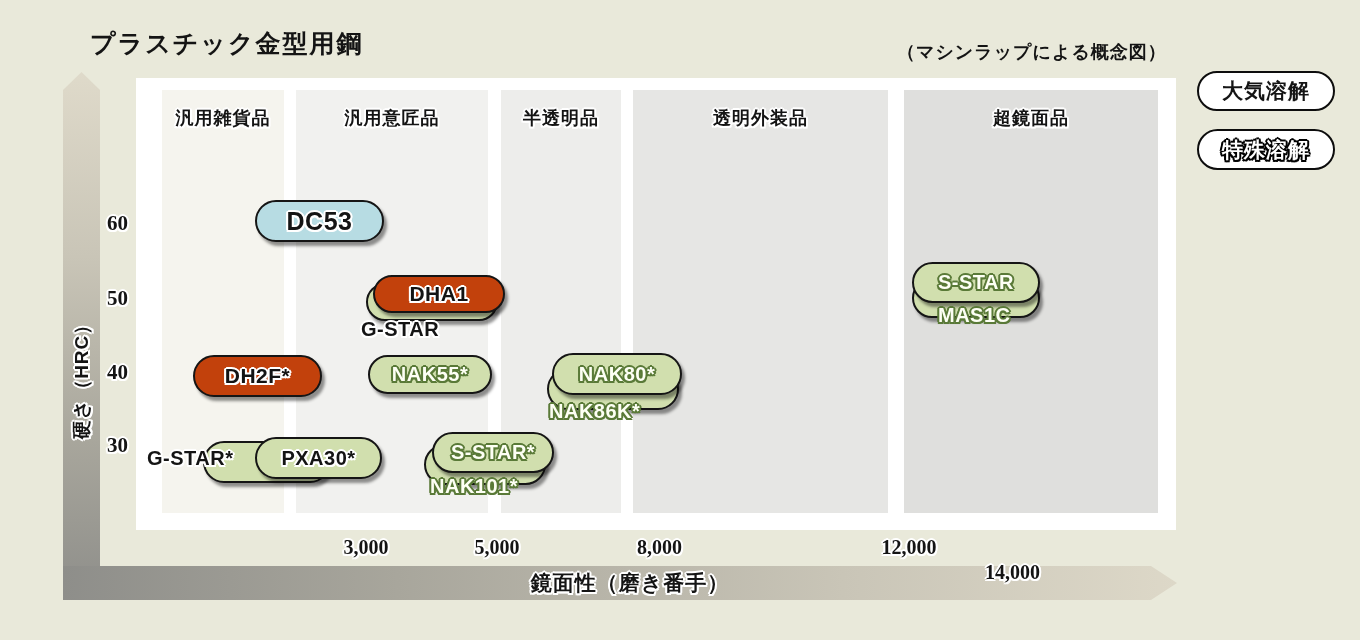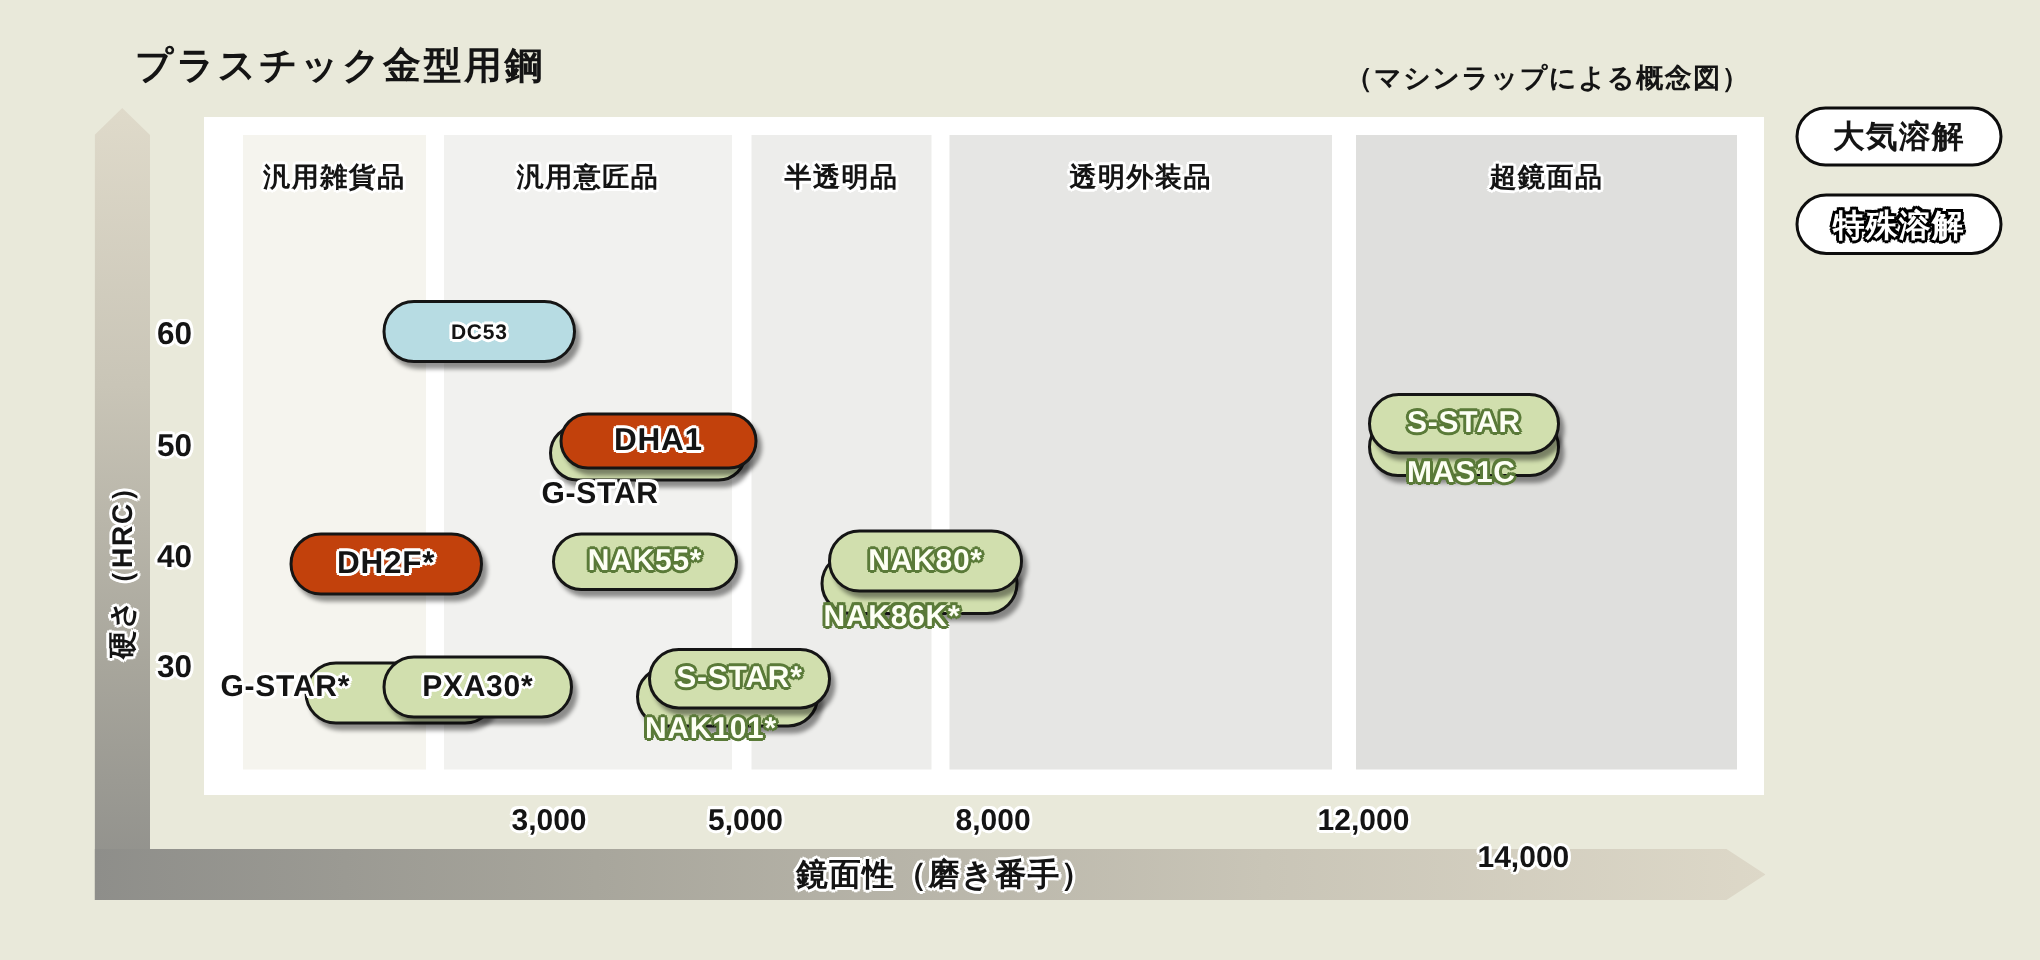--- a/index.html
+++ b/index.html
@@ -44,21 +44,21 @@
   }
   .axis-bar{z-index:0;}
   .y-bar{
     background:linear-gradient(180deg,#dfdaca 0%,#c9c5b7 35%,#a8a69c 70%,#8e8e8a 100%);
     clip-path:polygon(50% 0,100% 18px,100% 100%,0 100%,0 18px);
   }
   .x-bar{
     background:linear-gradient(90deg,#8e8e8a 0%,#a8a69c 30%,#c9c5b7 70%,#ddd8c8 100%);
     clip-path:polygon(0 0,calc(100% - 26px) 0,100% 50%,calc(100% - 26px) 100%,0 100%);
   }
-  .tick{font-size:20px;white-space:nowrap;}
+  .tick{font-size:20px;white-space:nowrap;font-family:Liberation Serif, serif;}
   .title{font-size:25px;letter-spacing:2px;white-space:nowrap;}
   .subtitle{font-size:18px;letter-spacing:1px;white-space:nowrap;}
   .center-origin{transform:translate(-50%,-50%);}
 </style>
 </head>
 <body>
 
 <div class="stage">
 
   <div class="abs title" style="left:90px;top:27px;">プラスチック金型用鋼</div>
@@ -96,21 +96,21 @@
   <div class="abs tick ol-w" style="left:92px;top:360px;width:36px;text-align:right;font-size:21px;">40</div>
   <div class="abs tick ol-w" style="left:92px;top:433px;width:36px;text-align:right;font-size:21px;">30</div>
 
   <div class="abs tick ol-w" style="left:321px;top:536px;width:90px;text-align:center;">3,000</div>
   <div class="abs tick ol-w" style="left:452px;top:536px;width:90px;text-align:center;">5,000</div>
   <div class="abs tick ol-w" style="left:637px;top:536px;width:90px;">8,000</div>
   <div class="abs tick ol-w" style="left:864px;top:536px;width:90px;text-align:center;">12,000</div>
   <div class="abs tick ol-w" style="left:985px;top:561px;width:90px;">14,000</div>
 
 
-  <div class="abs pill blue front" style="left:255px;top:200px;width:129px;height:42px;font-size:14px;">
+  <div class="abs pill blue front" style="left:255px;top:200px;width:129px;height:42px;font-size:25px;">
     <span class="ol-w">DC53</span>
   </div>
 
 
   <div class="abs pill green back" style="left:366px;top:283px;width:132px;height:38px;"></div>
   <div class="abs pill pink front" style="left:373px;top:275px;width:132px;height:38px;font-size:21px;">
     <span class="ol-w">DHA1</span>
   </div>
   <div class="abs steel-label ol-w" style="left:361px;top:318px;">G-STAR</div>
 

